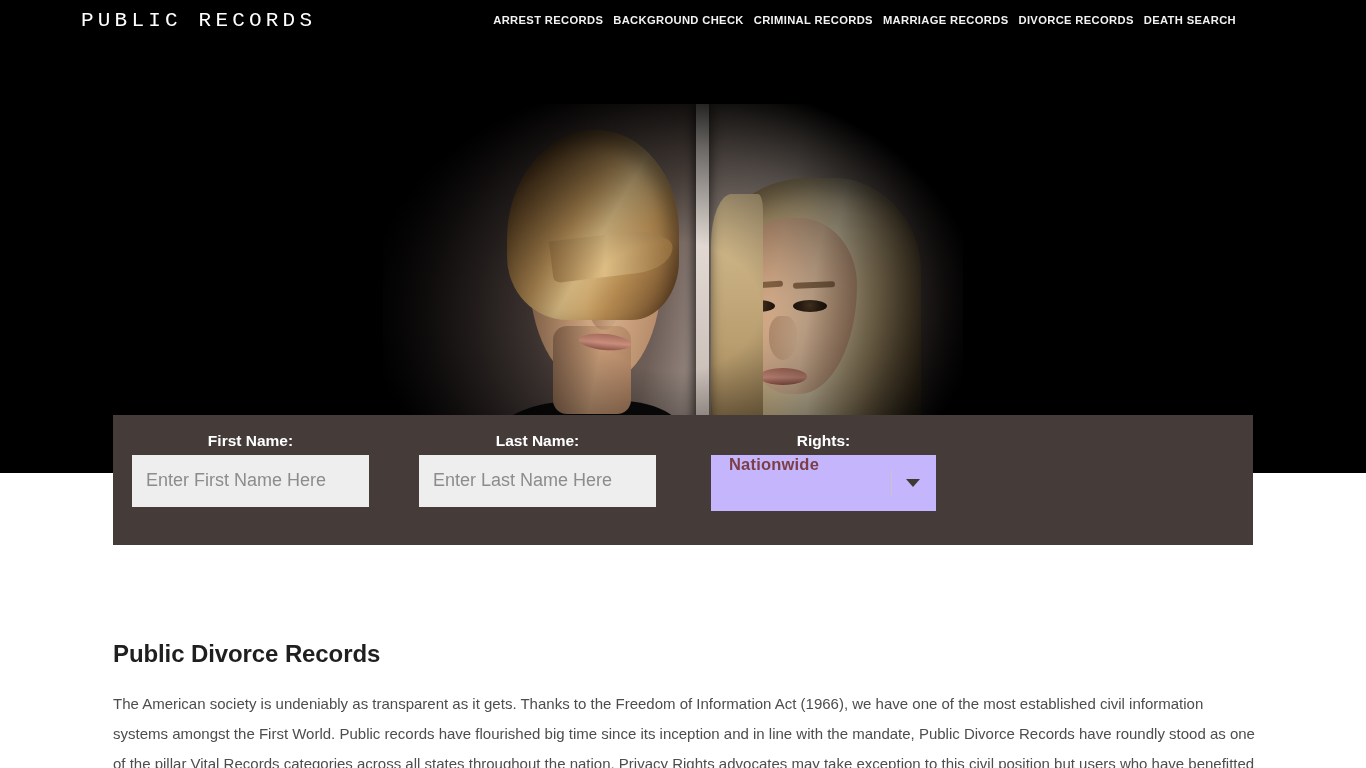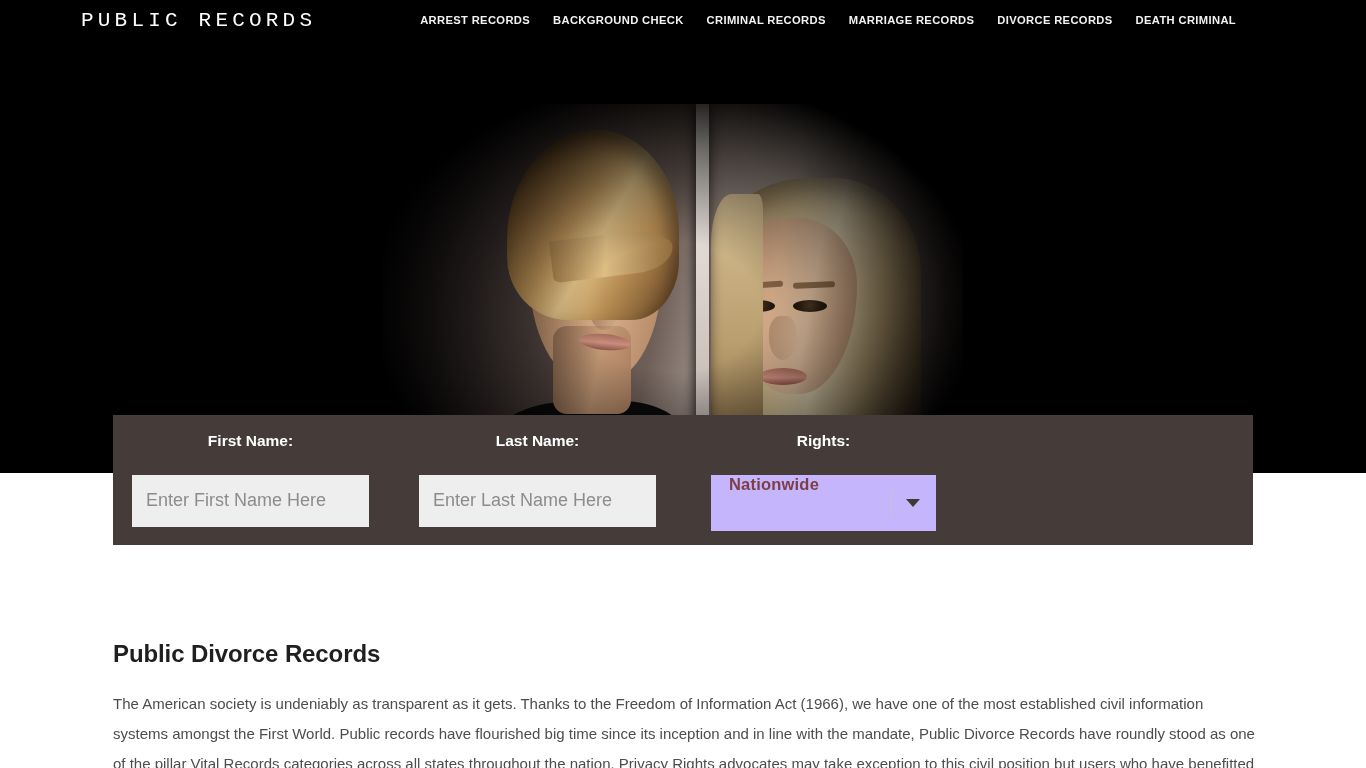--- a/index.html
+++ b/index.html
@@ -31,21 +31,21 @@
     color: #ffffff;
     white-space: nowrap;
     font-family: Liberation Mono, monospace;
   }
   .main-nav {
     position: absolute;
     right: 130px;
     top: 14px;
     display: flex;
     align-items: center;
-    gap: 23px;
+    gap: 10px;
     white-space: nowrap;
   }
   .nav-link {
     font-size: 11.2px;
     font-weight: bold;
     letter-spacing: 0.35px;
     color: #f2f2f2;
     text-decoration: none;
     cursor: pointer;
     white-space: nowrap;
@@ -201,21 +201,21 @@
     background: #453c3a;
     z-index: 20;
   }
   .field-group { position: absolute; top: 0; }
   .field-label {
     font-size: 15.5px;
     font-weight: 600;
     color: #ffffff;
     text-align: center;
     margin-top: 18px;
-    margin-bottom: 26px;
+    margin-bottom: 6px;
     line-height: 1;
   }
   .text-input {
     width: 100%;
     height: 52px;
     background: #eeeeee;
     border: none;
     outline: none;
     padding: 0 14px;
     font-size: 18px;
@@ -337,21 +337,21 @@
 </div>
 
 <div class="site-header">
   <div class="brand">PUBLIC RECORDS</div>
   <nav class="main-nav">
     <a class="nav-link">ARREST RECORDS</a>
     <a class="nav-link">BACKGROUND CHECK</a>
     <a class="nav-link">CRIMINAL RECORDS</a>
     <a class="nav-link">MARRIAGE RECORDS</a>
     <a class="nav-link">DIVORCE RECORDS</a>
-    <a class="nav-link">DEATH CRIMINAL</a>
+    <a class="nav-link">DEATH SEARCH</a>
   </nav>
 </div>
 
 <div class="search-bar">
 
   <div class="field-group fg-first">
     <div class="field-label">First Name:</div>
     <input class="text-input" type="text" placeholder="Enter First Name Here" style="">
   </div>
 

